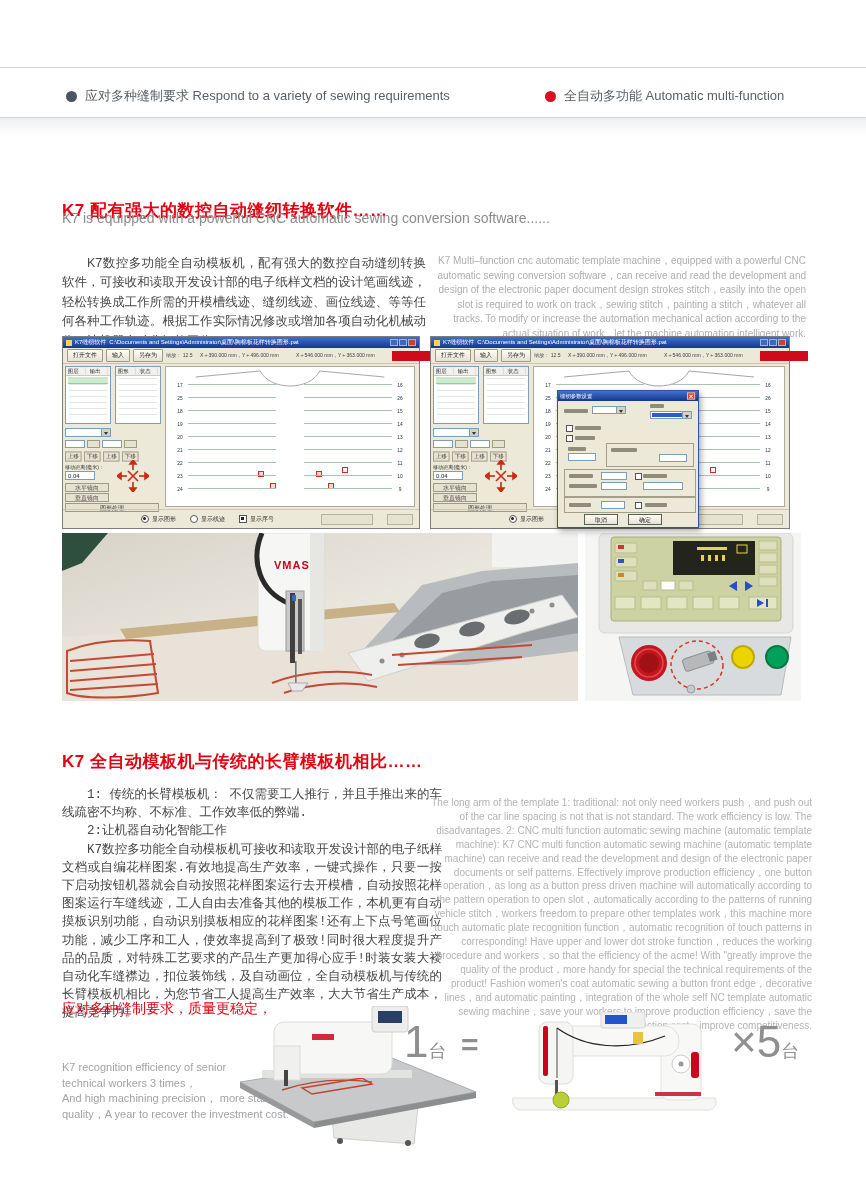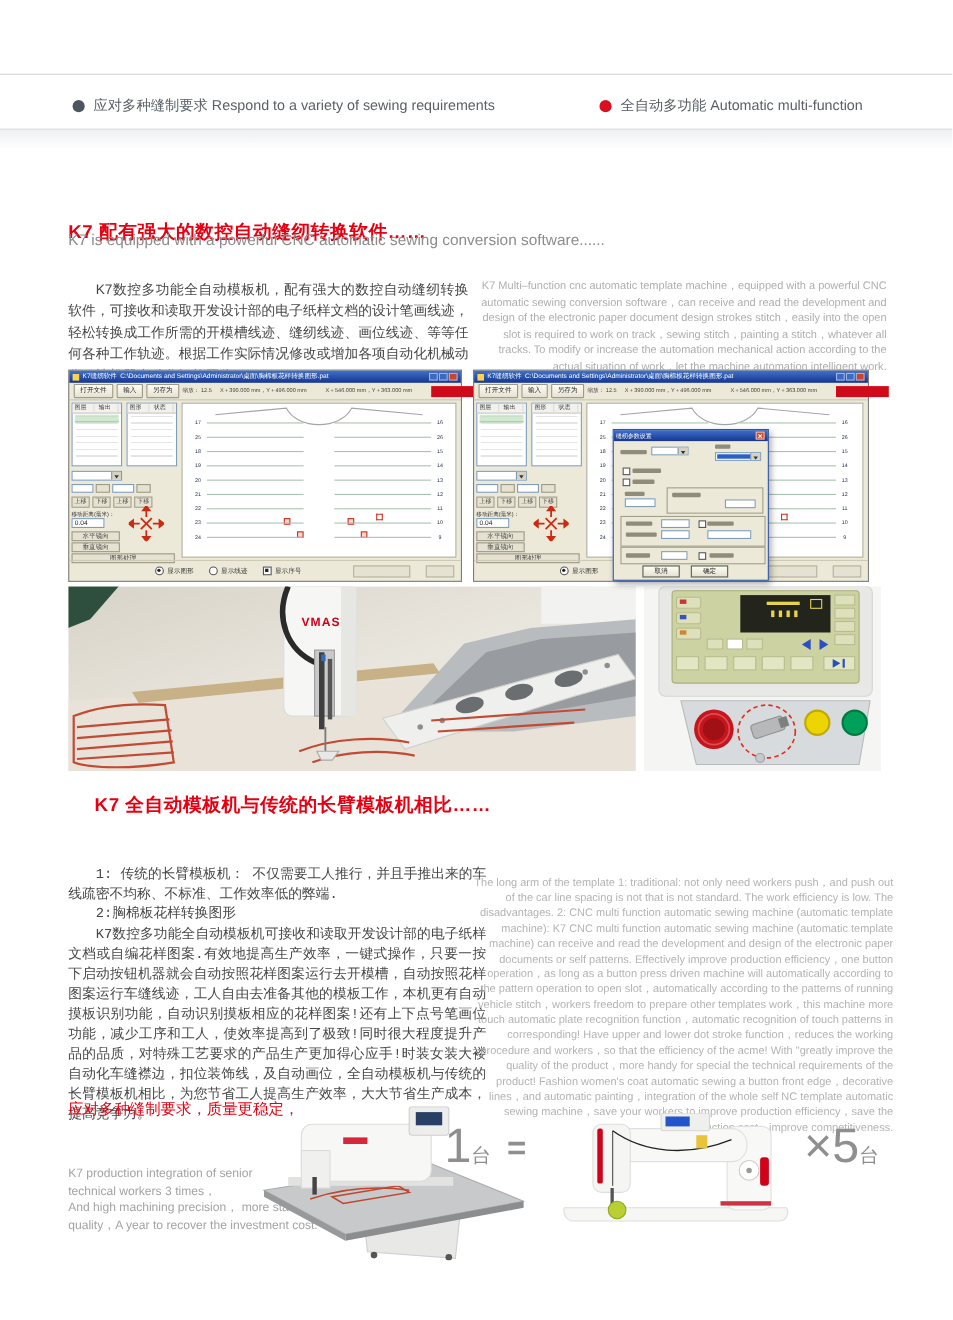--- a/index.html
+++ b/index.html
@@ -18,21 +18,21 @@
   .dot.gray{background:#4d565e;} .dot.red{background:#d8101f;}
 
   
   .sec-title{position:absolute;left:62px;font-size:17px;font-weight:bold;color:#e60012;letter-spacing:.5px;white-space:nowrap;}
   .sec-sub{position:absolute;left:62px;font-size:14px;color:#8c8c8c;white-space:nowrap;}
   .zh-col{position:absolute;left:62px;color:#474747;text-align:justify;}
   .en-col{position:absolute;left:430px;color:#aeaeae;text-align:right;}
   .s1-title{top:185px;} .s1-sub{top:210px;}
   .s1-zh{top:241px;width:364px;font-size:12.5px;line-height:19.6px;text-indent:2em;}
   .s1-en{top:244px;width:376px;font-size:10px;line-height:14.6px;}
-  .s2-title{top:706px;margin-left:24px;} .s2-sub{top:753px;}
+  .s2-title{top:736px;} .s2-sub{top:753px;}
   .s2-zh{top:786px;width:380px;font-size:12.5px;line-height:18.2px;}
   .s2-zh p{margin:0;text-indent:2em;font-family:Liberation Mono, monospace;}
   .s2-en{top:786px;width:382px;font-size:10px;line-height:13.9px;color:#b3b3b3;}
 
   
   .win{position:absolute;top:336px;height:193px;background:#ece9d8;border:1px solid #7d7d7d;box-sizing:border-box;}
   .win.one{left:62px;width:358px;} .win.two{left:430px;width:360px;}
   .tbar{height:11px;background:linear-gradient(180deg,#3f71cc,#16368e);display:flex;align-items:center;gap:3px;padding:0 3px;overflow:hidden;}
   .appico{width:6px;height:6px;background:#ffd34d;flex:none;}
   .ttext{color:#fff;font-size:6px;white-space:nowrap;overflow:hidden;}
@@ -621,30 +621,30 @@
       <ellipse cx="112" cy="132" rx="26" ry="24" fill="none" stroke="#e0301e" stroke-width="1.5" stroke-dasharray="4,3"></ellipse>
       <circle cx="106" cy="156" r="4" fill="#c6c9cb" stroke="#9a9da0"></circle>
       <circle cx="158" cy="124" r="11" fill="#ecd400" stroke="#c0aa00" stroke-width="2"></circle>
       <circle cx="192" cy="124" r="11" fill="#00a05a" stroke="#007a43" stroke-width="2"></circle>
     </svg>
   </div>
 
   <h2 class="sec-title s2-title">K7 全自动模板机与传统的长臂模板机相比……</h2>
   <div class="zh-col s2-zh">
     <p>1: 传统的长臂模板机： 不仅需要工人推行，并且手推出来的车线疏密不均称、不标准、工作效率低的弊端.</p>
-    <p>2:胸棉板花样转换图形</p>
+    <p>2:让机器自动化智能工作</p>
     <p>K7数控多功能全自动模板机可接收和读取开发设计部的电子纸样文档或自编花样图案.有效地提高生产效率，一键式操作，只要一按下启动按钮机器就会自动按照花样图案运行去开模槽，自动按照花样图案运行车缝线迹，工人自由去准备其他的模板工作，本机更有自动摸板识别功能，自动识别摸板相应的花样图案!还有上下点号笔画位功能，减少工序和工人，使效率提高到了极致!同时很大程度提升产品的品质，对特殊工艺要求的产品生产更加得心应手!时装女装大褛自动化车缝襟边，扣位装饰线，及自动画位，全自动模板机与传统的长臂模板机相比，为您节省工人提高生产效率，大大节省生产成本，提高竞争力。</p>
   </div>
   <p class="en-col s2-en">The long arm of the template 1: traditional: not only need workers push，and push out of the car line spacing is not that is not standard. The work efficiency is low. The disadvantages. 2: CNC multi function automatic sewing machine (automatic template machine): K7 CNC multi function automatic sewing machine (automatic template machine) can receive and read the development and design of the electronic paper documents or self patterns. Effectively improve production efficiency，one button operation，as long as a button press driven machine will automatically according to the pattern operation to open slot，automatically according to the patterns of running vehicle stitch，workers freedom to prepare other templates work，this machine more touch automatic plate recognition function，automatic recognition of touch patterns in corresponding! Have upper and lower dot stroke function，reduces the working procedure and workers，so that the efficiency of the acme! With "greatly improve the quality of the product，more handy for special the technical requirements of the product! Fashion women's coat automatic sewing a button front edge，decorative lines，and automatic painting，integration of the whole self NC template automatic sewing machine，save your workers to improve production efficiency，save the production cost，improve competitiveness.</p>
 
   <div class="red-lines">
     <div>应对多种缝制要求，质量更稳定，</div>
   </div>
   <div class="gray-lines">
-    <div>K7 production integration of senior</div>
+    <div>K7 recognition efficiency of senior</div>
     <div>technical workers 3 times，</div>
     <div>And high machining precision， more stable</div>
     <div>quality，A year to recover the investment cost.</div>
   </div>
 
   <svg class="mach tpl" viewBox="0 0 255 140">
     <polygon points="108,92 196,100 192,138 112,132" fill="#e8e8e6" stroke="#cfcfcd"></polygon>
     <circle cx="118" cy="135" r="3" fill="#555"></circle>
       <circle cx="186" cy="137" r="3" fill="#555"></circle>
     <polygon points="18,76 170,52 254,86 92,116" fill="#c7c9cb" stroke="#a9abad"></polygon>

